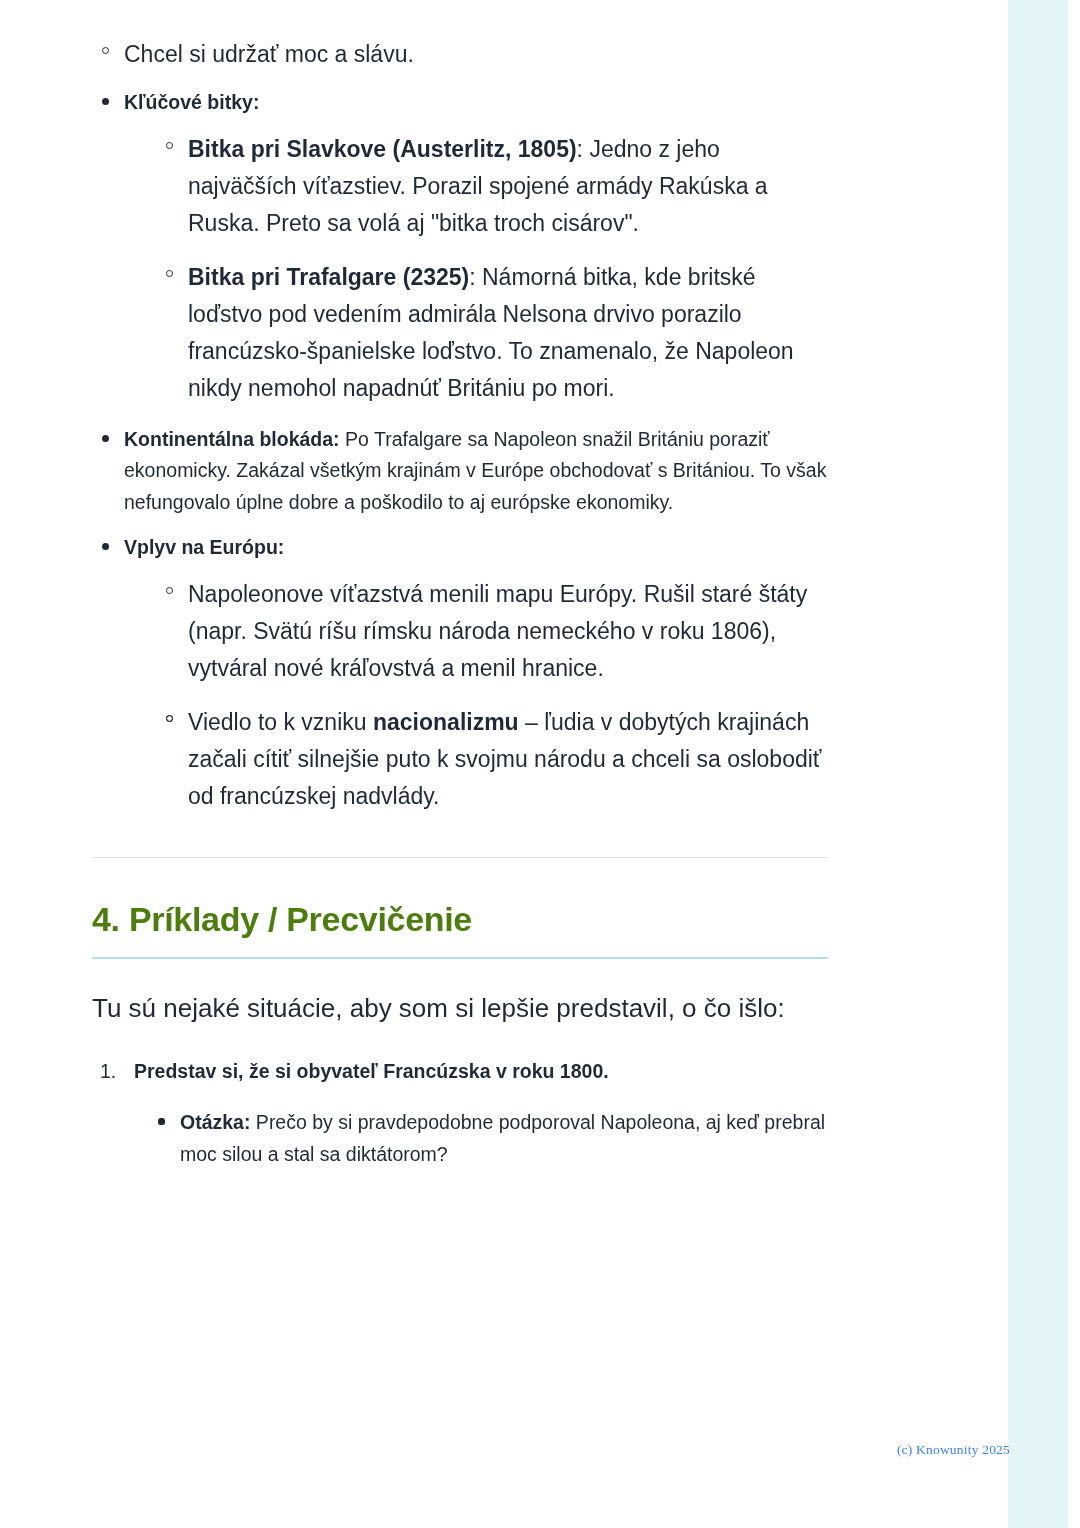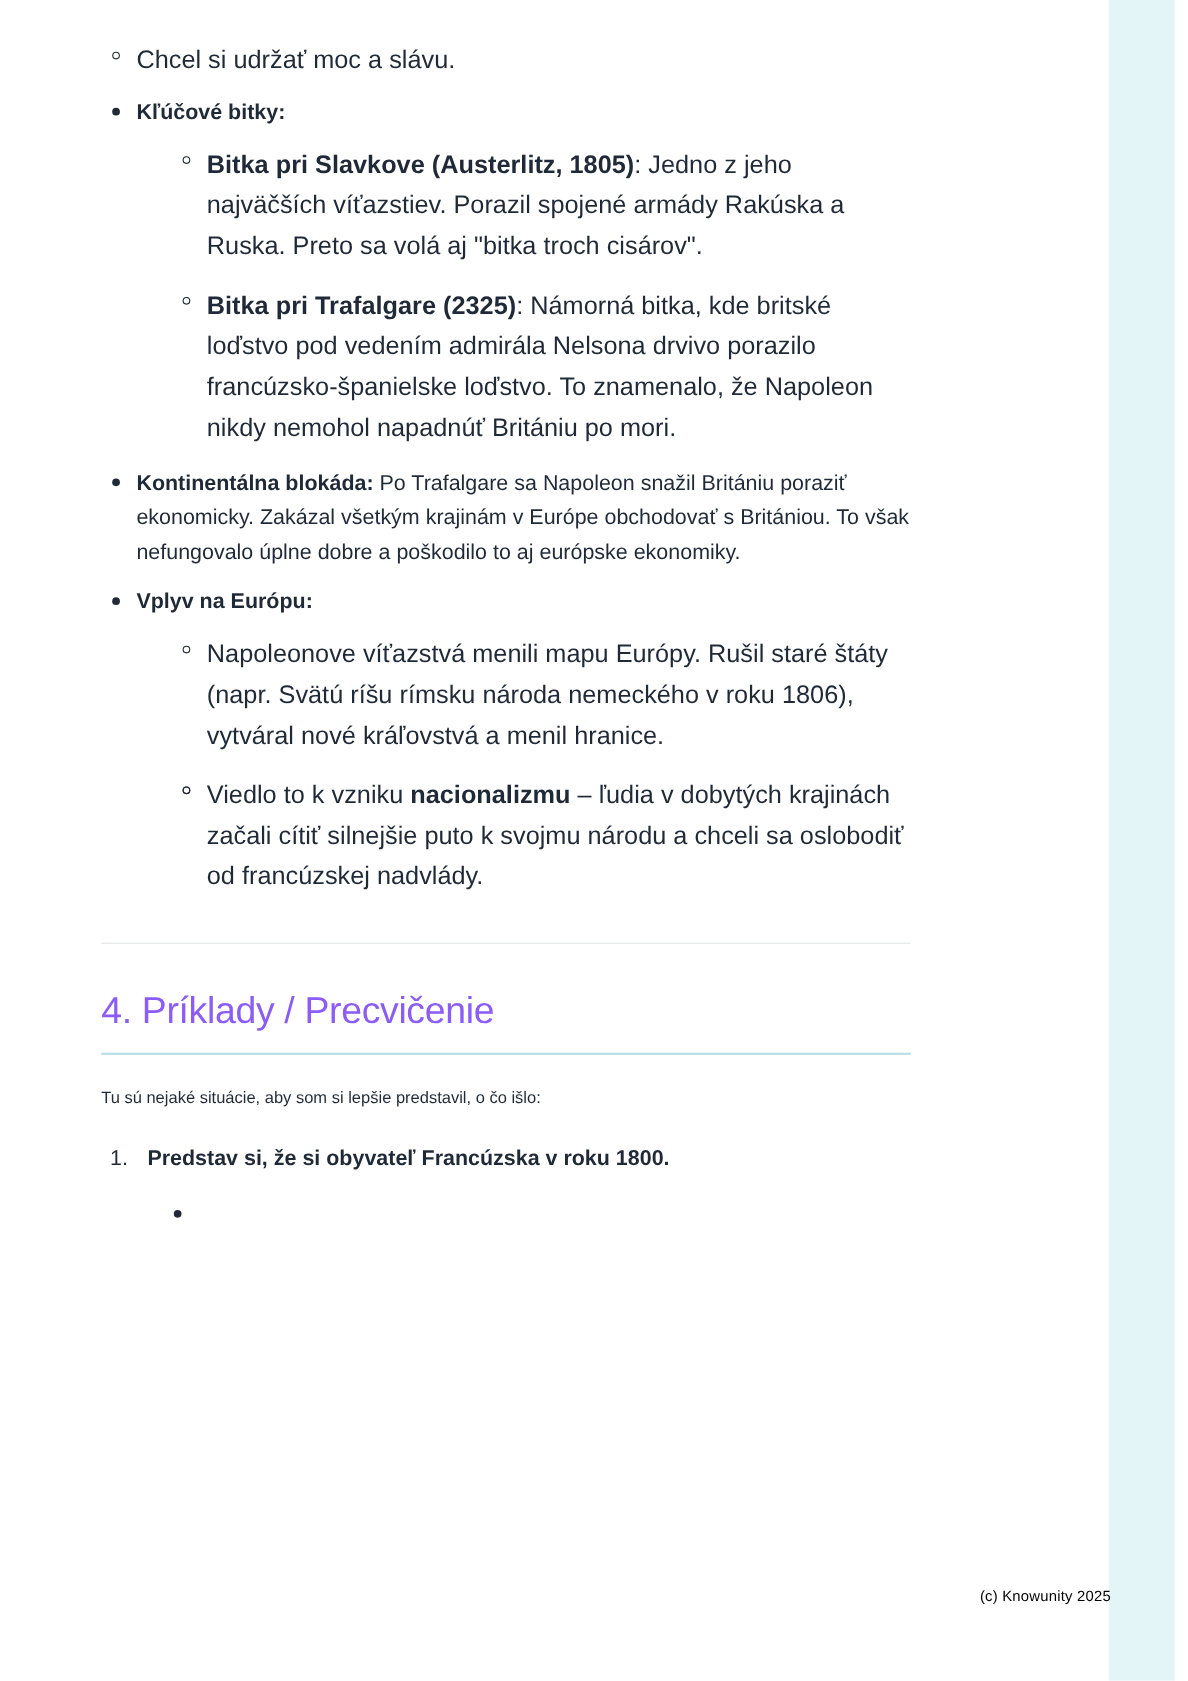--- a/index.html
+++ b/index.html
@@ -93,36 +93,36 @@
   b, .b { font-weight: bold; }
 
   .divider {
     margin: 42px 0 0 0;
     border: none;
     border-top: 1px solid #e3e6e8;
     width: 736px;
   }
 
   .section-title {
-    color: #8b5cf6;
+    color: #4d7c0f;
     font-size: 34px;
-    font-weight: normal;
+    font-weight: bold;
     letter-spacing: -0.3px;
     margin: 42px 0 0 0;
     line-height: 1.15;
   }
   .title-rule {
     margin: 18px 0 0 0;
     border: none;
     border-top: 2px solid #b9dfe8;
     width: 736px;
   }
 
   .para {
-    font-size: 15px;
+    font-size: 26px;
     line-height: 1.62;
     margin: 28px 0 0 0;
   }
 
   .ol-wrap {
     margin-top: 26px;
   }
   .ol-item {
     position: relative;
     padding-left: 42px;
@@ -142,22 +142,23 @@
     margin-left: 14px;
     font-weight: normal;
   }
   .ol-sub .lvl1 { margin-bottom: 16px; }
 
   .watermark {
     position: absolute;
     right: 70px;
     bottom: 70px;
     font-size: 13.5px;
-    color: #000000;
+    color: #3b82f6;
     letter-spacing: 0.2px;
+    font-family: Liberation Serif, serif;
   }
 </style>
 </head>
 <body>
 
 <div class="page">
 
   <div class="edge-strip"></div>
   <div class="edge-strip-2"></div>
 
@@ -223,20 +224,24 @@
 
     <div class="ol-wrap">
       <div class="ol-item">
         <span class="num">1.</span>
         <span>Predstav si, že si obyvateľ Francúzska v roku 1800.</span>
 
         <ul class="ol-sub">
           <li class="lvl1">
             <span class="bullet"></span>
           </li>
+          <li class="lvl1">
+            <span class="bullet"></span>
+            <b>Otázka:</b><span> Prečo by si pravdepodobne podporoval Napoleona, aj keď prebral moc silou a stal sa diktátorom?</span>
+          </li>
         </ul>
       </div>
     </div>
 
   </div>
 
   <div class="watermark">(c) Knowunity 2025</div>
 
 </div>
 

